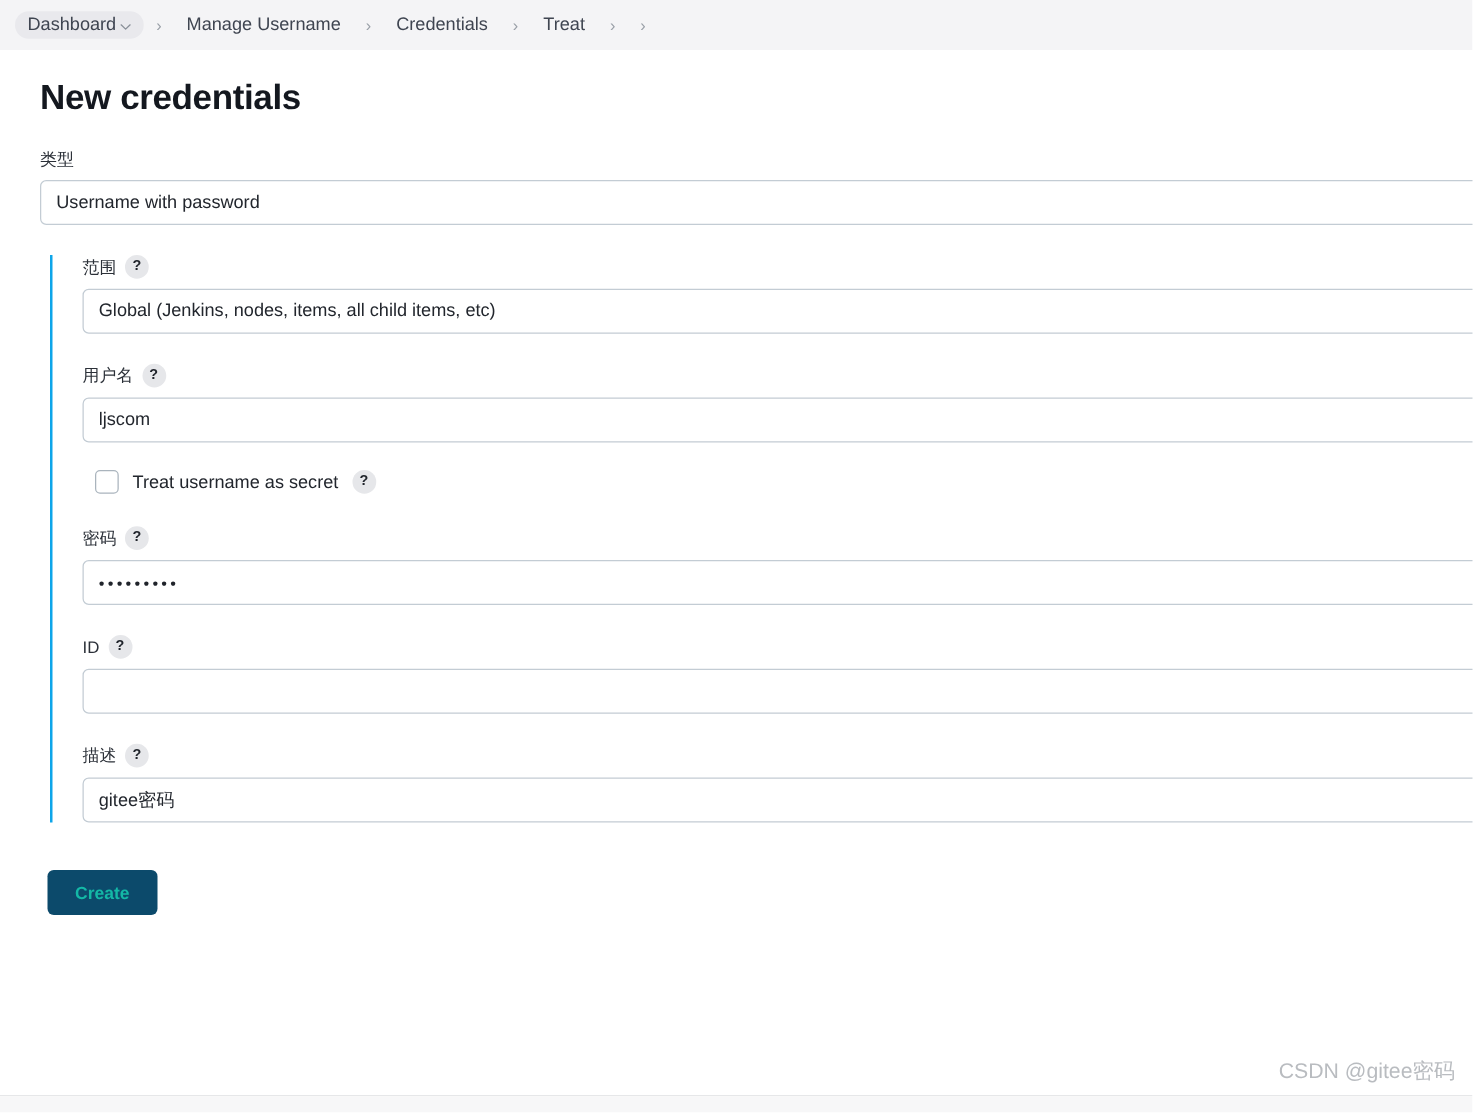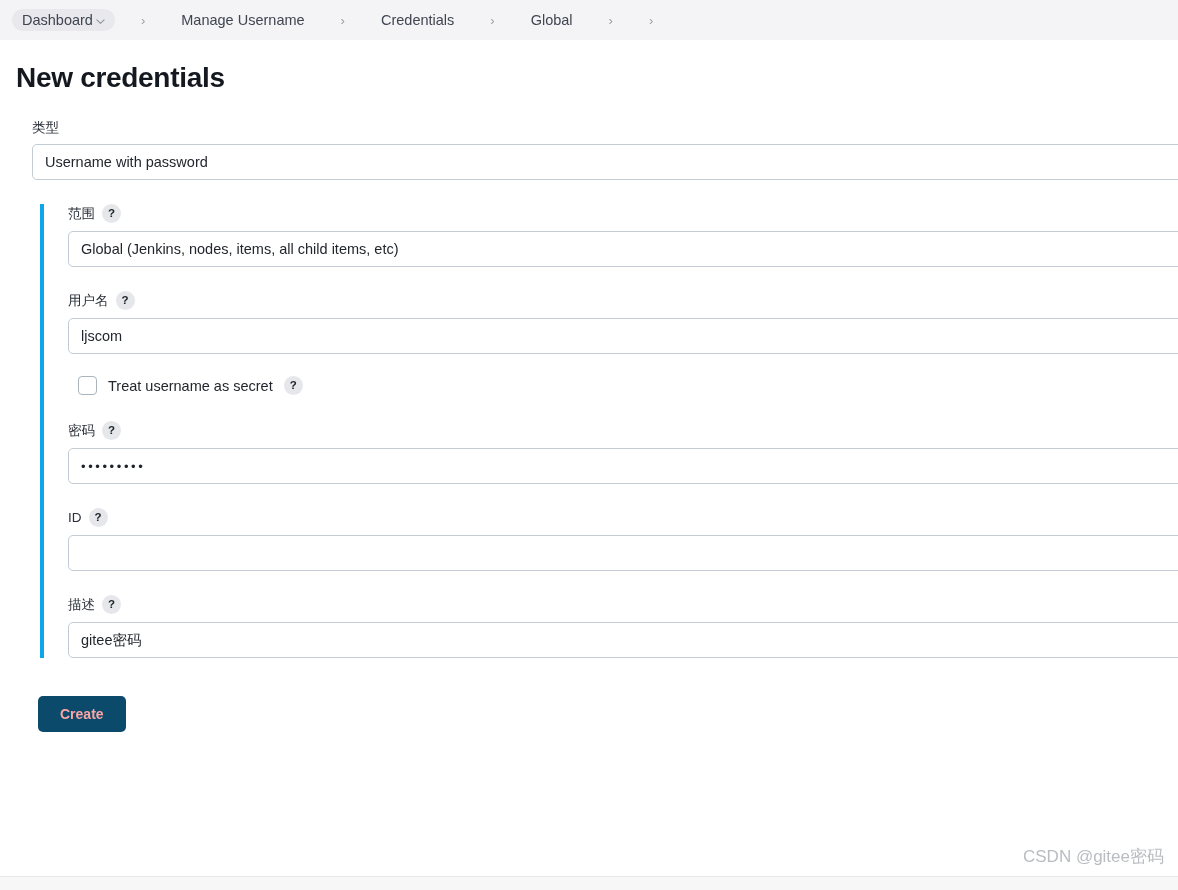--- a/index.html
+++ b/index.html
@@ -17,21 +17,21 @@
     position: relative;
   }
 
   
   .breadcrumb-bar {
     height: 40px;
     background: #f4f4f6;
     display: flex;
     align-items: center;
     padding-left: 12px;
-    gap: 16px;
+    gap: 0px;
     font-size: 14.5px;
     white-space: nowrap;
   }
   .crumb {
     color: #3f4551;
     padding: 4px 10px;
     border-radius: 14px;
     display: inline-flex;
     align-items: center;
     gap: 3px;
@@ -56,21 +56,21 @@
     top: 1px;
   }
   .chev-down svg { display: block; }
 
   
   .page-title {
     font-size: 28px;
     font-weight: 700;
     letter-spacing: -0.3px;
     color: #14181f;
-    margin: 22px 0 0 16px;
+    margin: 22px 0 0 32px;
   }
 
   
   .form-area {
     margin-top: 26px;
   }
   .field-label {
     font-size: 13.5px;
     color: #2b3038;
     display: flex;
@@ -111,21 +111,21 @@
 
   .type-row {
     padding: 0 0 0 32px;
   }
   .type-row .text-input { width: 1400px; }
 
   
   .nested-group {
     margin-top: 24px;
     margin-left: 40px;
-    border-left: 4px solid #0ea5e9;
+    border-left: 2px solid #0ea5e9;
     padding-left: 24px;
   }
   .field-block { margin-bottom: 24px; }
   .field-block:last-child { margin-bottom: 0; }
 
   .checkbox-row {
     display: flex;
     align-items: center;
     gap: 11px;
     margin: 22px 0 26px 10px;
@@ -156,21 +156,21 @@
     display: flex;
     align-items: center;
   }
 
   
   .actions {
     margin: 38px 0 0 38px;
   }
   .btn-create {
     background: #0c4a6b;
-    color: #fca5a5;
+    color: #14b8a6;
     border: none;
     border-radius: 5px;
     font-family: inherit;
     font-size: 14px;
     font-weight: 700;
     padding: 11px 22px;
     cursor: pointer;
     line-height: 1;
   }
 
@@ -215,21 +215,21 @@
   <span class="crumb-sep">›</span>
   <a class="crumb" href="#">
     <span>Manage Username</span>
   </a>
   <span class="crumb-sep">›</span>
   <a class="crumb" href="#">
     <span>Credentials</span>
   </a>
   <span class="crumb-sep">›</span>
   <a class="crumb" href="#">
-    <span>Global</span>
+    <span>Treat</span>
   </a>
   <span class="crumb-sep">›</span>
   <span class="crumb-sep">›</span>
 </div>
 
 <h1 class="page-title">New credentials</h1>
 
 <div class="form-area">
 
   <div class="type-row">

